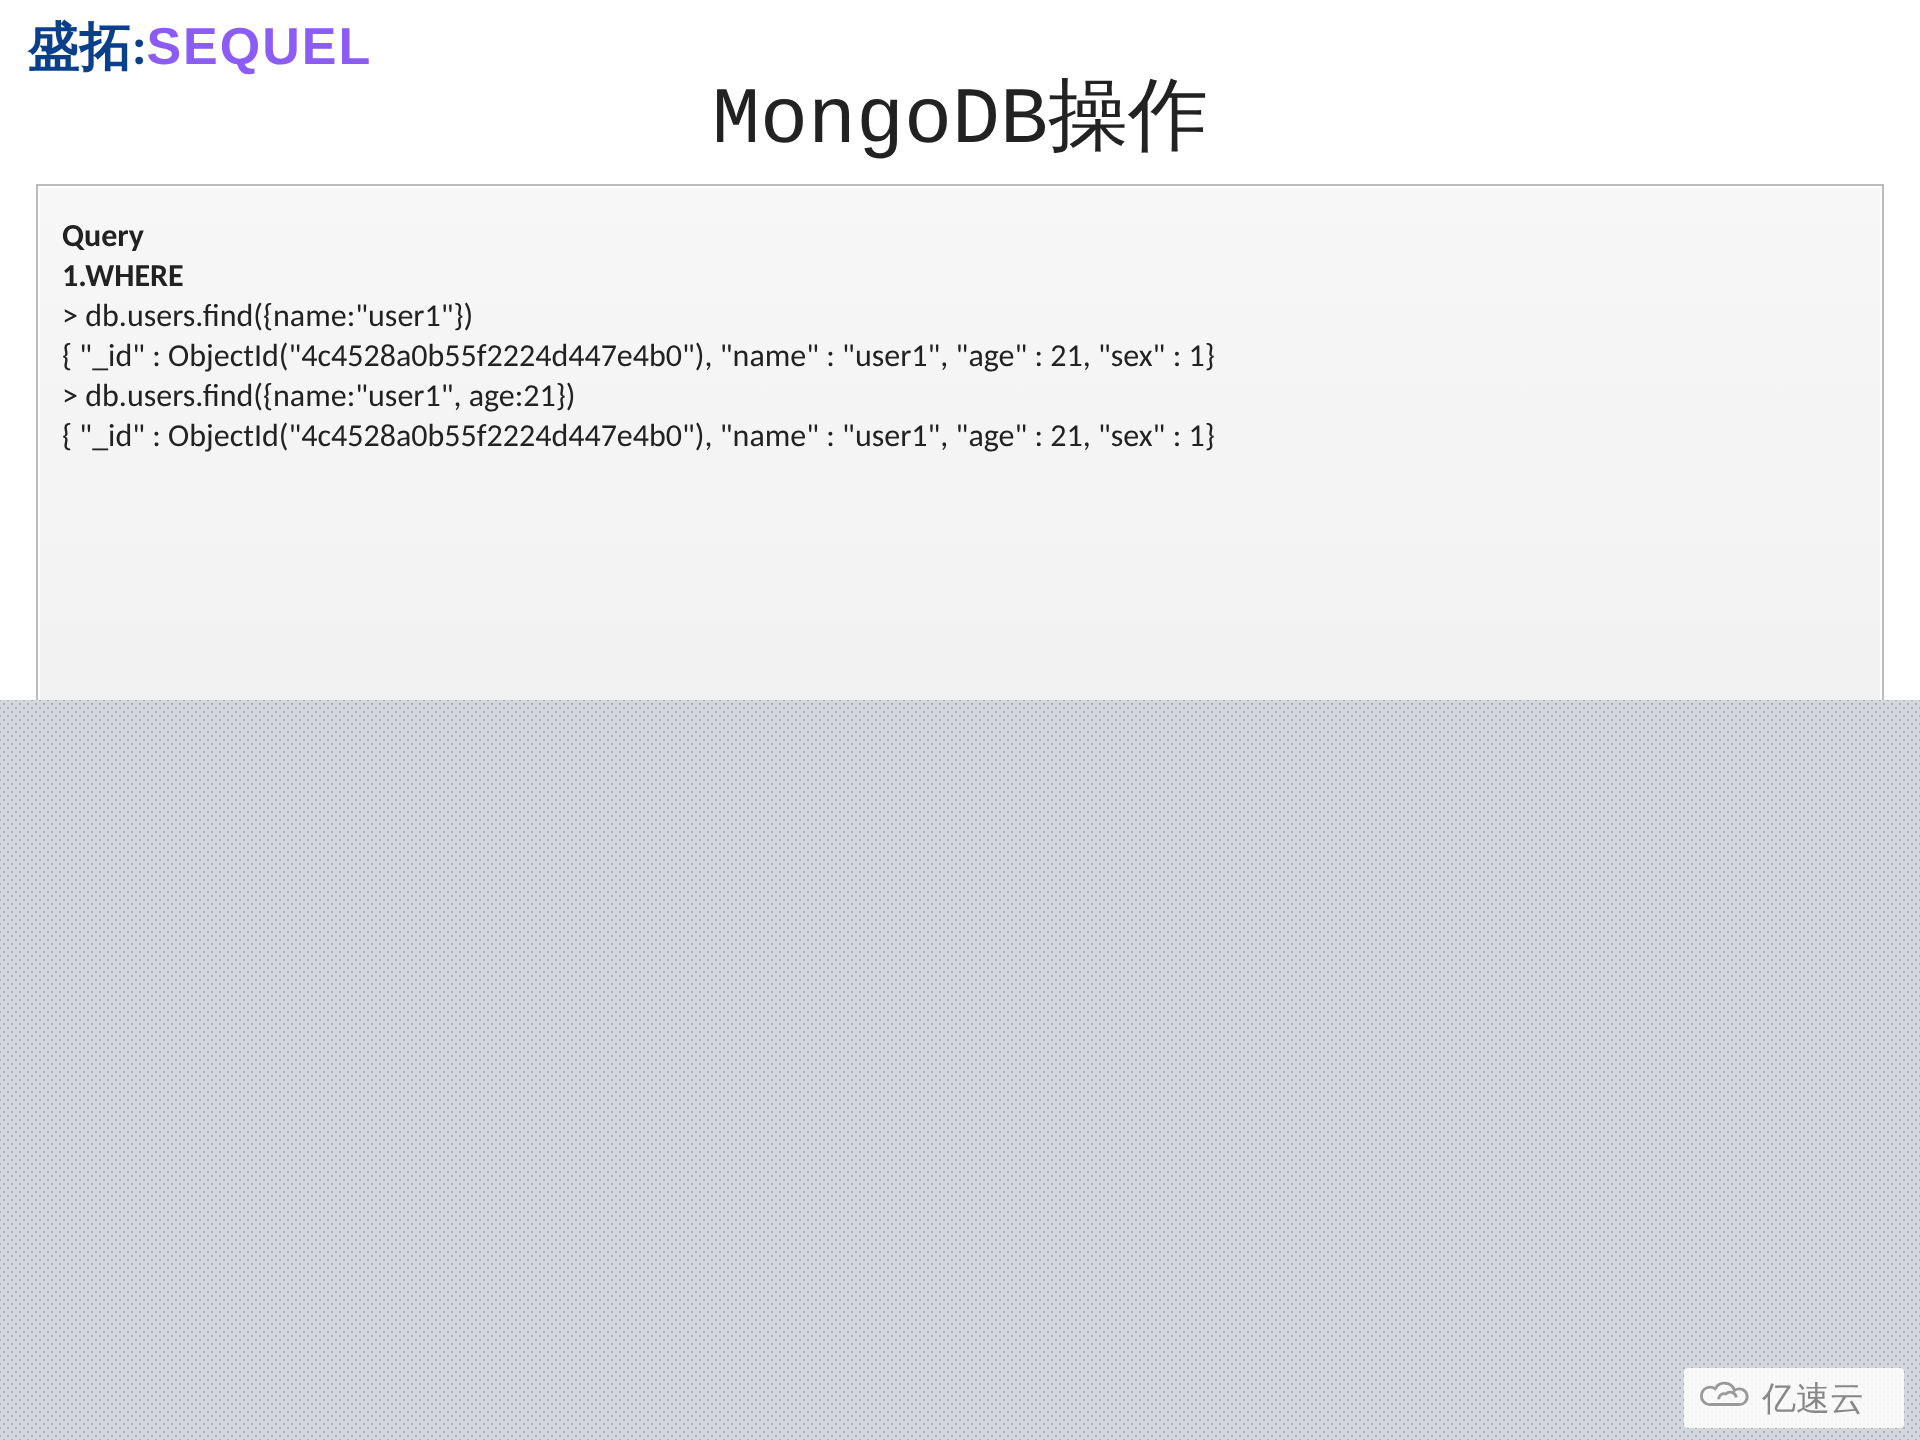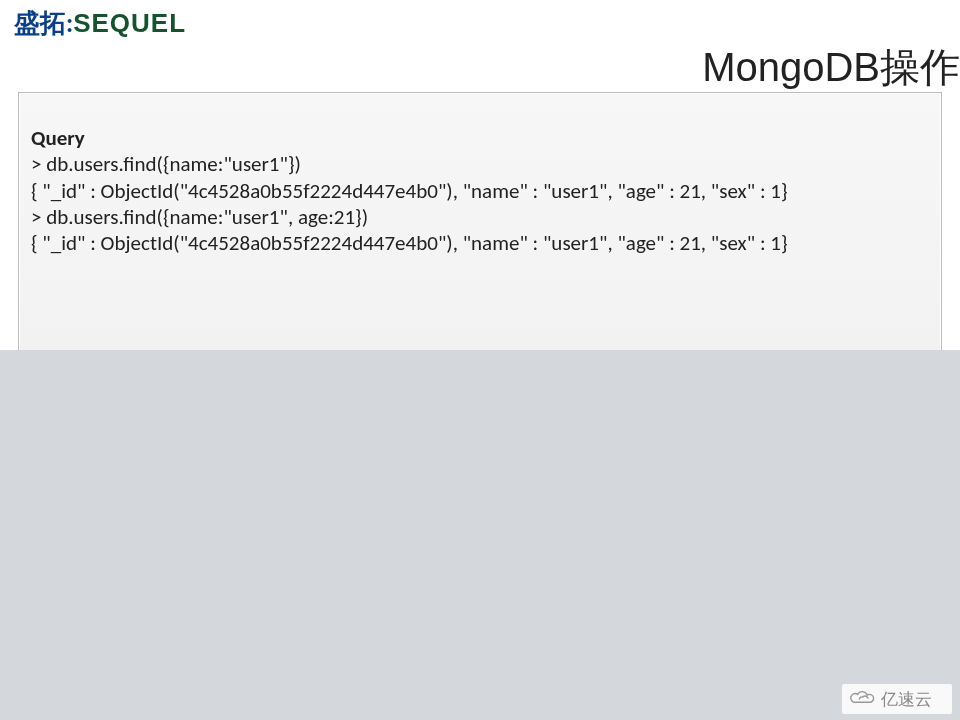--- a/index.html
+++ b/index.html
@@ -26,42 +26,42 @@
     font-weight: bold;
     color: #0a3f8a;
   }
   .logo .colon {
     color: #0a3f8a;
   }
   .logo .en {
     font-family: Arial, sans-serif;
     font-weight: bold;
     letter-spacing: 1px;
-    color: #14532d;
+    color: #8b5cf6;
   }
   .title {
     position: absolute;
-    top: 40px;
+    top: 30px;
     width: 100%;
-    text-align: right;
+    text-align: center;
     font-size: 40px;
     color: #222;
-    font-family: Liberation Sans, sans-serif;
+    font-family: Liberation Mono, monospace;
   }
   .codebox {
     position: absolute;
     top: 92px;
     left: 18px;
     right: 18px;
     height: 258px;
     border: 1px solid #bcbcbc;
     background: linear-gradient(#f7f7f7, #f1f1f1);
     box-shadow: inset 0 0 0 1px #ffffff;
-    padding: 32px 12px 0 12px;
-    font-size: 21px;
+    padding: 16px 12px 0 12px;
+    font-size: 16px;
     line-height: 1.25;
     color: #222;
     overflow: hidden;
     font-family: "Calibri", "Segoe UI", sans-serif;
   }
   .codebox .heading {
     font-weight: bold;
     color: #222;
   }
   .codebox .red {
@@ -109,20 +109,21 @@
 <body>
 
 <div class="logo">
   <span class="cn">盛拓</span><span class="colon">:</span><span class="en">SEQUEL</span>
 </div>
 
 <div class="title">MongoDB操作</div>
 
 <div class="codebox">
   <div class="heading">Query</div>
+  <div class="heading">1.WHERE</div>
   <div class="blk"> &gt; db.users.find({name:"user1"})</div>
   <div class="blk">{ "_id" : ObjectId("4c4528a0b55f2224d447e4b0"), "name" : "user1", "age" : 21, "sex" : 1}</div>
   <div class="blk"> &gt; db.users.find({name:"user1",  age:21})</div>
   <div class="blk">{ "_id" : ObjectId("4c4528a0b55f2224d447e4b0"), "name" : "user1", "age" : 21, "sex" : 1}</div>
 </div>
 
 <div class="stipple"></div>
 
 <div class="watermark">
   <span>

